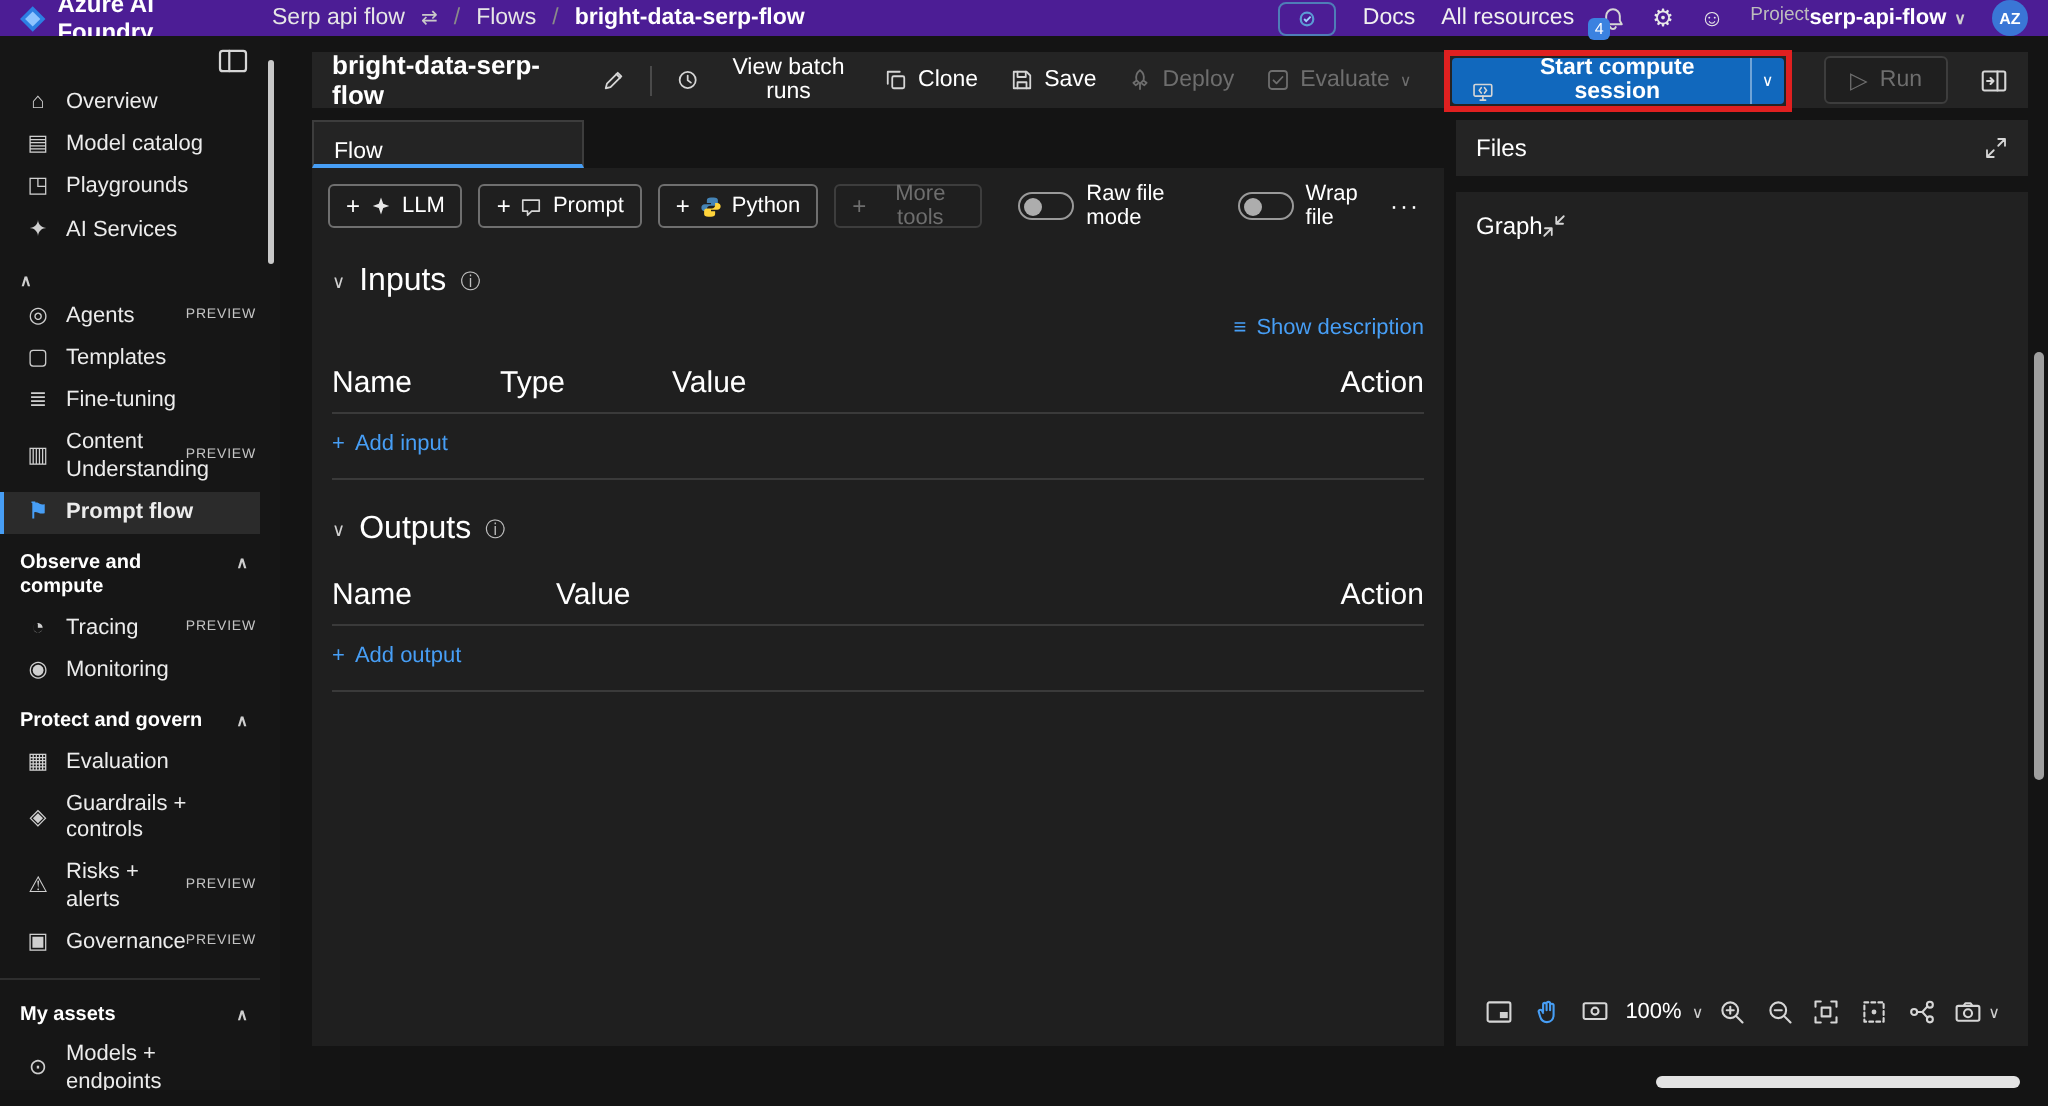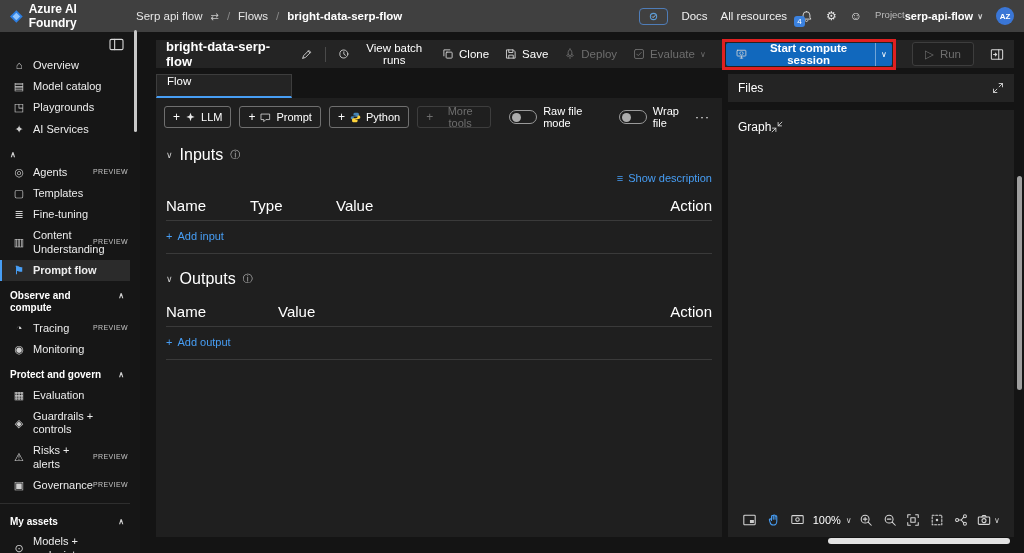--- a/index.html
+++ b/index.html
@@ -2,21 +2,21 @@
 <html><head>
 <meta charset="utf-8">
 <style>
   *{box-sizing:border-box;margin:0;padding:0}
   html,body{width:1024px;height:553px;overflow:hidden}
   body{background:#141414;color:#fff;font-family:"Liberation Sans",sans-serif;font-size:12px;position:relative;cursor:default}
   svg{display:block}
   .svg-ic{stroke:#d6d6d6;fill:none;stroke-width:1.2;stroke-linecap:round;stroke-linejoin:round}
 
   
-  .topbar{height:32px;background:#404040;display:flex;align-items:center;padding:0 10px;gap:10px}
+  .topbar{height:18px;background:#4c1d95;display:flex;align-items:center;padding:0 10px;gap:10px}
   .brand{display:flex;align-items:center;gap:6px;font-weight:bold;font-size:12px;width:116px;flex-shrink:0}
   .crumbs{display:flex;align-items:center;gap:8px;font-size:11.5px;color:#e6e6e6}
   .crumbs .current{font-weight:bold;color:#fff}
   .sep{color:#8a8a8a}
   .ic-sm{font-size:10px;color:#c9c9c9}
   .top-right{margin-left:auto;display:flex;align-items:center;gap:13px}
   .copilot-btn{border:1px solid #4f7db8;border-radius:4px;background:none;padding:2px 7px;display:flex;align-items:center;cursor:pointer}
   .top-link{font-size:11.5px;color:#f0f0f0;cursor:pointer}
   .top-glyph{font-size:12px;color:#e8e8e8;cursor:pointer}
   .bell-wrap{position:relative;cursor:pointer}
@@ -48,29 +48,29 @@
   .main{flex:1;min-width:0;display:flex;flex-direction:column;padding:8px 10px 22px 16px}
   .editor-header{height:28px;background:#242424;display:flex;align-items:center;padding:0 10px;gap:8px;flex-shrink:0}
   .flow-title{font-size:13px;font-weight:bold}
   .vdiv{width:1px;height:15px;background:#4a4a4a;margin:0 4px}
   .txt-btn{display:flex;align-items:center;gap:5px;background:none;border:none;color:#fff;font-size:11.5px;font-family:inherit;cursor:pointer;padding:0}
   .txt-btn .chev{font-size:8px}
   .txt-btn.disabled{color:#6e6e6e;cursor:default}
   .txt-btn.disabled .svg-ic{stroke:#6e6e6e}
   .header-actions{margin-left:auto;display:flex;align-items:center;gap:16px}
   .annotation{display:flex;border:3px solid #e02020;padding:1px;align-items:stretch}
-  .primary-btn{display:flex;align-items:center;gap:6px;background:#1168bd;border:none;color:#fff;font-size:11.5px;font-weight:600;font-family:inherit;height:23px;padding:0 10px;cursor:pointer;border-radius:2px 0 0 2px}
+  .primary-btn{display:flex;align-items:flex-end;gap:6px;background:#1168bd;border:none;color:#fff;font-size:11.5px;font-weight:600;font-family:inherit;height:23px;padding:0 10px;cursor:pointer;border-radius:2px 0 0 2px}
   .primary-chev{background:#1168bd;border:none;border-left:1px solid rgba(255,255,255,.4);color:#fff;width:19px;height:23px;font-size:8px;cursor:pointer;border-radius:0 2px 2px 0;font-family:inherit}
   .run-btn{display:flex;align-items:center;gap:6px;background:#1f1f1f;border:1px solid #3d3d3d;color:#6e6e6e;height:24px;padding:0 12px;font-size:11.5px;border-radius:3px;font-family:inherit;cursor:default}
   .panel-btn{background:none;border:none;cursor:pointer;padding:0}
 
   .workspace{display:flex;gap:6px;margin-top:6px;flex:1;min-height:0}
   .flow-col{width:566px;flex-shrink:0;display:flex;flex-direction:column}
   .tab-row{display:flex;flex-shrink:0}
-  .tab{width:136px;height:24px;background:#242424;border:1px solid #3d3d3d;border-bottom:2px solid #479ef5;display:flex;align-items:flex-start;padding:0 10px;font-size:11.5px;cursor:pointer}
+  .tab{width:136px;height:24px;background:#242424;border:1px solid #3d3d3d;border-bottom:2px solid #479ef5;display:flex;align-items:flex-end;padding:0 10px;font-size:11.5px;cursor:pointer}
   .flow-panel{flex:1;background:#1f1f1f;display:flex;flex-direction:column;min-height:0}
   .tools-row{display:flex;align-items:center;gap:8px;padding:7px 8px;flex-shrink:0}
   .tool-btn{display:flex;align-items:center;gap:5px;background:none;border:1px solid #6f6f6f;border-radius:3px;color:#fff;font-size:11px;height:22px;padding:0 8px;font-family:inherit;cursor:pointer}
   .tool-btn .plus{font-size:12px}
   .tool-btn.disabled{border-color:#3d3d3d;color:#6e6e6e;cursor:default}
   .toggle-wrap{display:flex;align-items:center;gap:6px;font-size:11px;margin-left:10px;cursor:pointer}
   .toggle{width:28px;height:14px;border:1px solid #9a9a9a;border-radius:8px;display:flex;align-items:center;padding:0 2px;flex-shrink:0}
   .knob{width:9px;height:9px;border-radius:50%;background:#adadad}
   .dots{margin-left:auto;color:#fff;letter-spacing:1px;font-size:12px;cursor:pointer;padding-right:4px}
 

